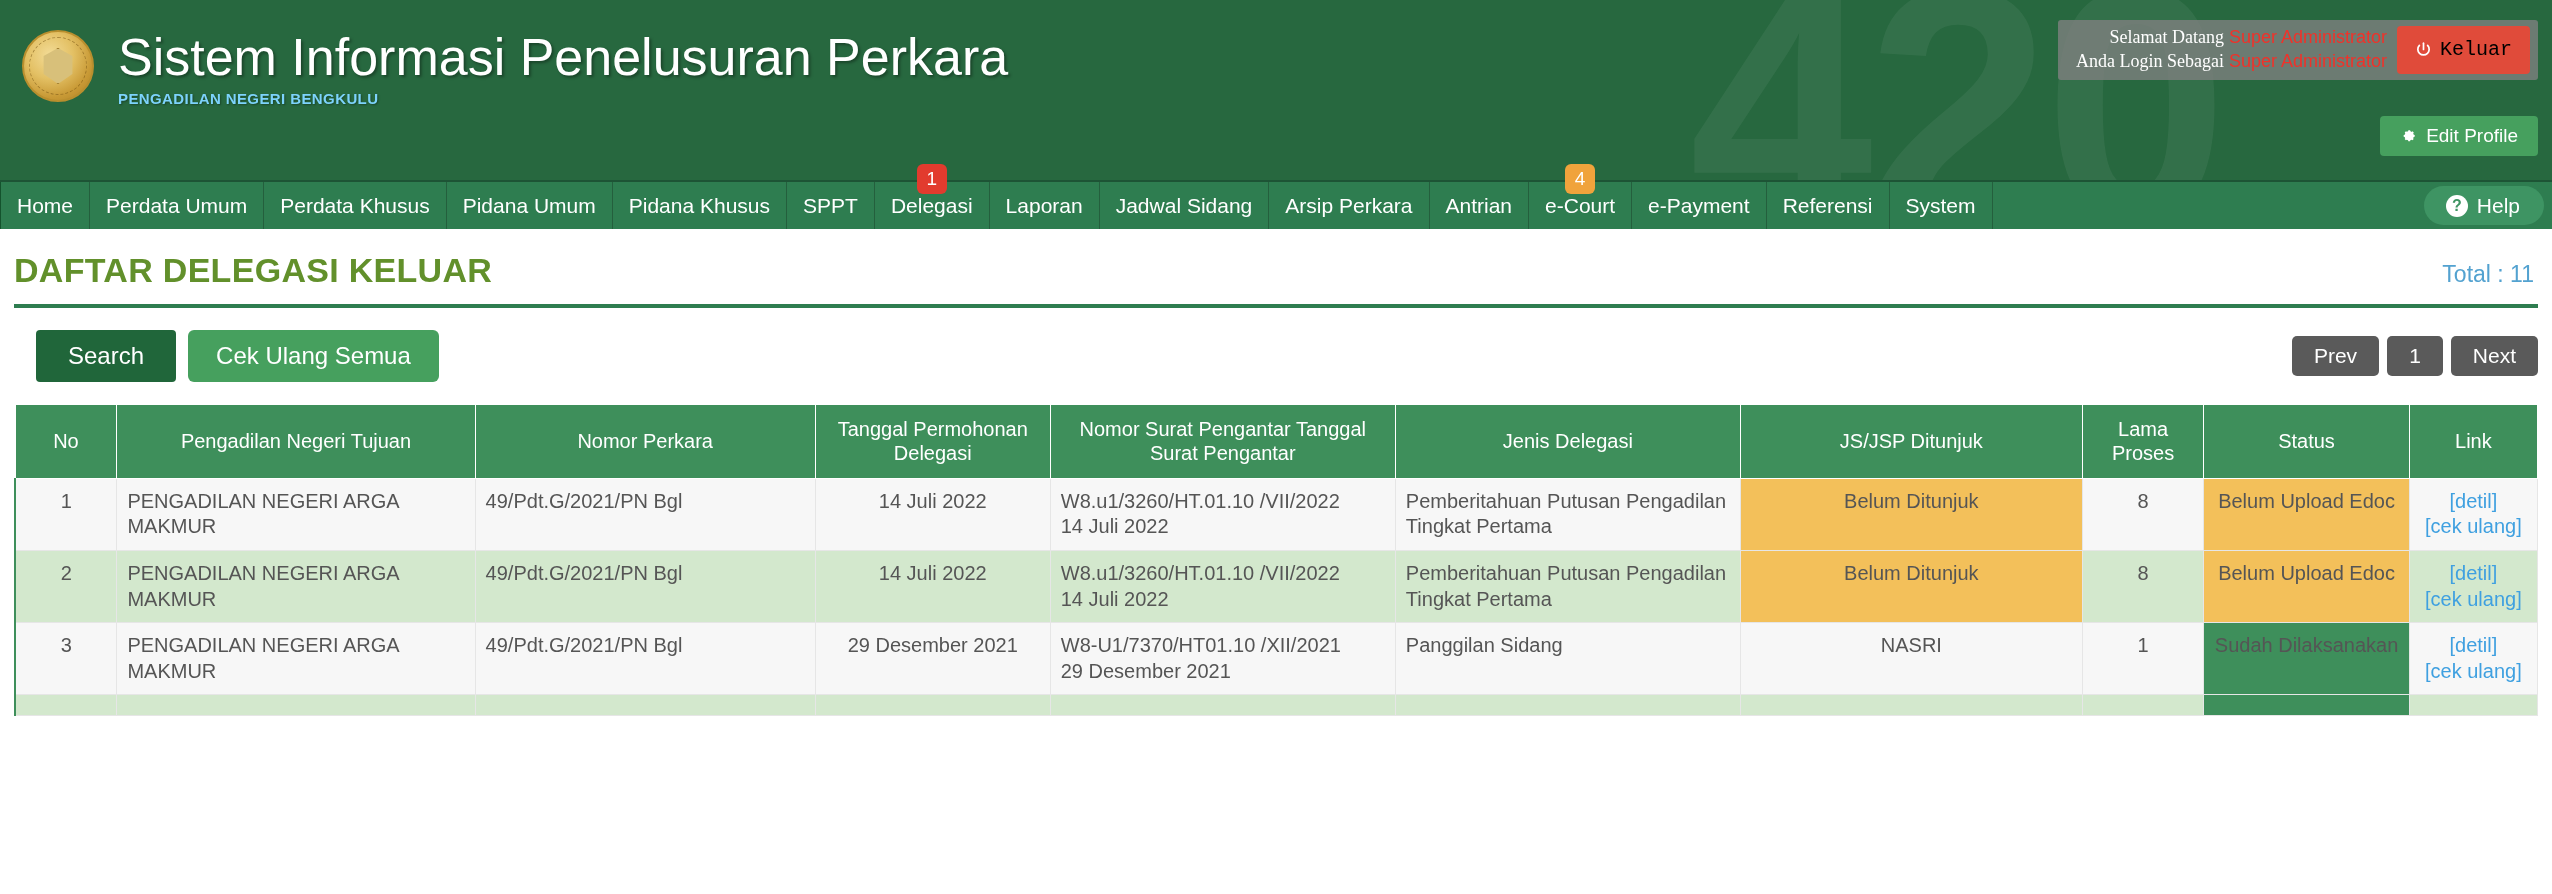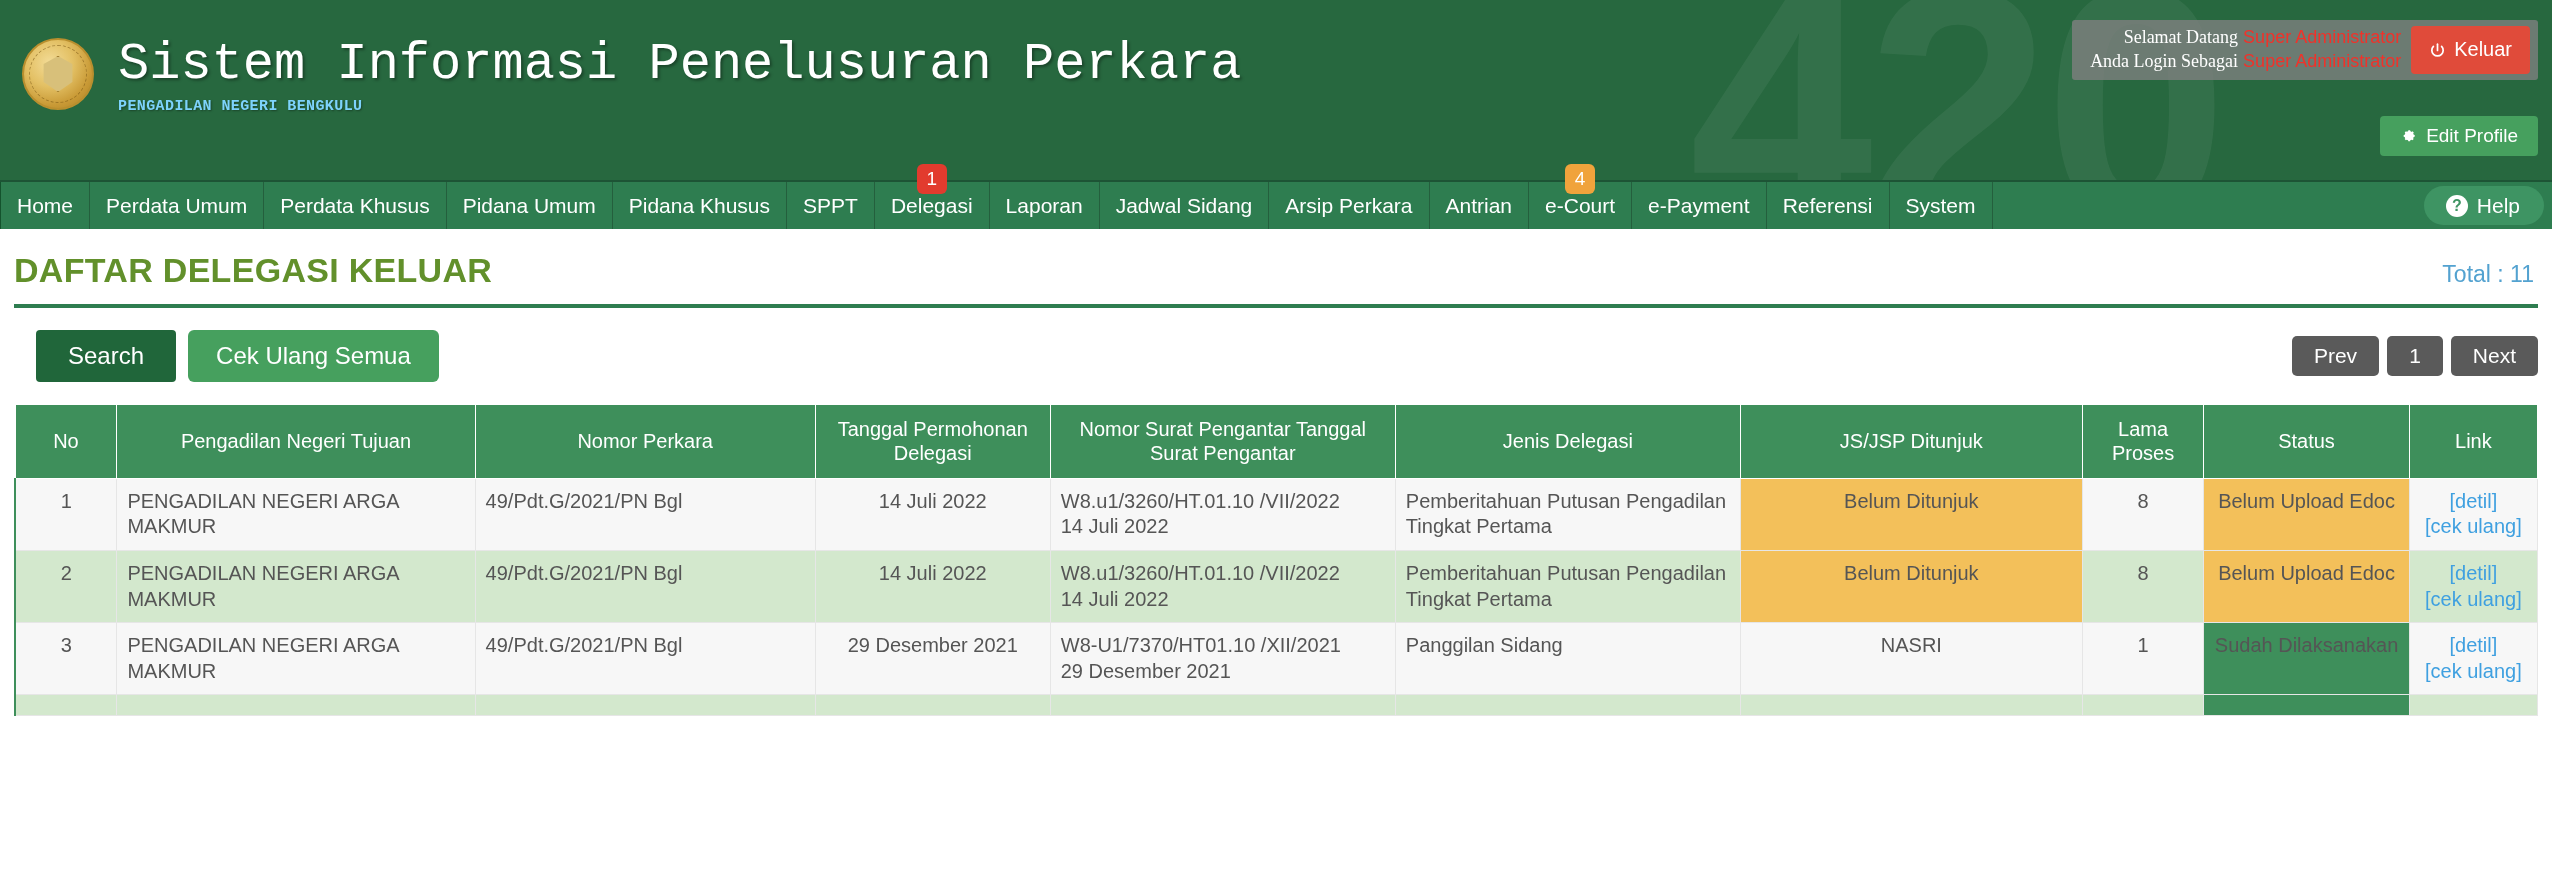--- a/index.html
+++ b/index.html
@@ -23,24 +23,23 @@
     font-size: 330px;
     font-weight: 700;
     color: rgba(255,255,255,0.06);
     letter-spacing: -6px;
     line-height: 1;
     user-select: none;
     pointer-events: none;
   }
   .brand {
     position: absolute;
-    left: 22px; top: 30px;
+    left: 22px; top: 22px;
     display: flex;
     align-items: flex-start;
-    font-family: Liberation Mono, monospace;
   }
   .logo {
     width: 72px; height: 72px;
     border-radius: 50%;
     margin-top: 8px;
     background: radial-gradient(circle at 38% 34%, #f3dc97 0%, #e3c064 38%, #c99a36 68%, #a97d22 100%);
     border: 2px solid #b98f2e;
     position: relative;
     flex: 0 0 auto;
   }
@@ -97,29 +96,29 @@
     text-align: right;
     padding-right: 10px;
     font-size: 18px;
     line-height: 1.32;
     white-space: nowrap;
   }
   .welcome-lines .wl { color: #ffffff; font-family: Liberation Serif, serif; }
   .welcome-lines .uname { color: #f0322a; }
   .btn-keluar {
     background: #e04b3a;
-    color: #ffffff;
+    color: #000000;
     border: none;
     border-radius: 4px;
     font-size: 20px;
     padding: 8px 18px;
     display: flex; align-items: center; gap: 8px;
     cursor: pointer;
     white-space: nowrap;
-    font-family: Liberation Sans, sans-serif;
+    font-family: Liberation Mono, monospace;
     justify-content: center;
   }
   .btn-edit-profile {
     position: absolute;
     right: 14px; top: 116px;
     background: #46a05e;
     color: #ffffff;
     border: none;
     border-radius: 4px;
     font-size: 19px;

